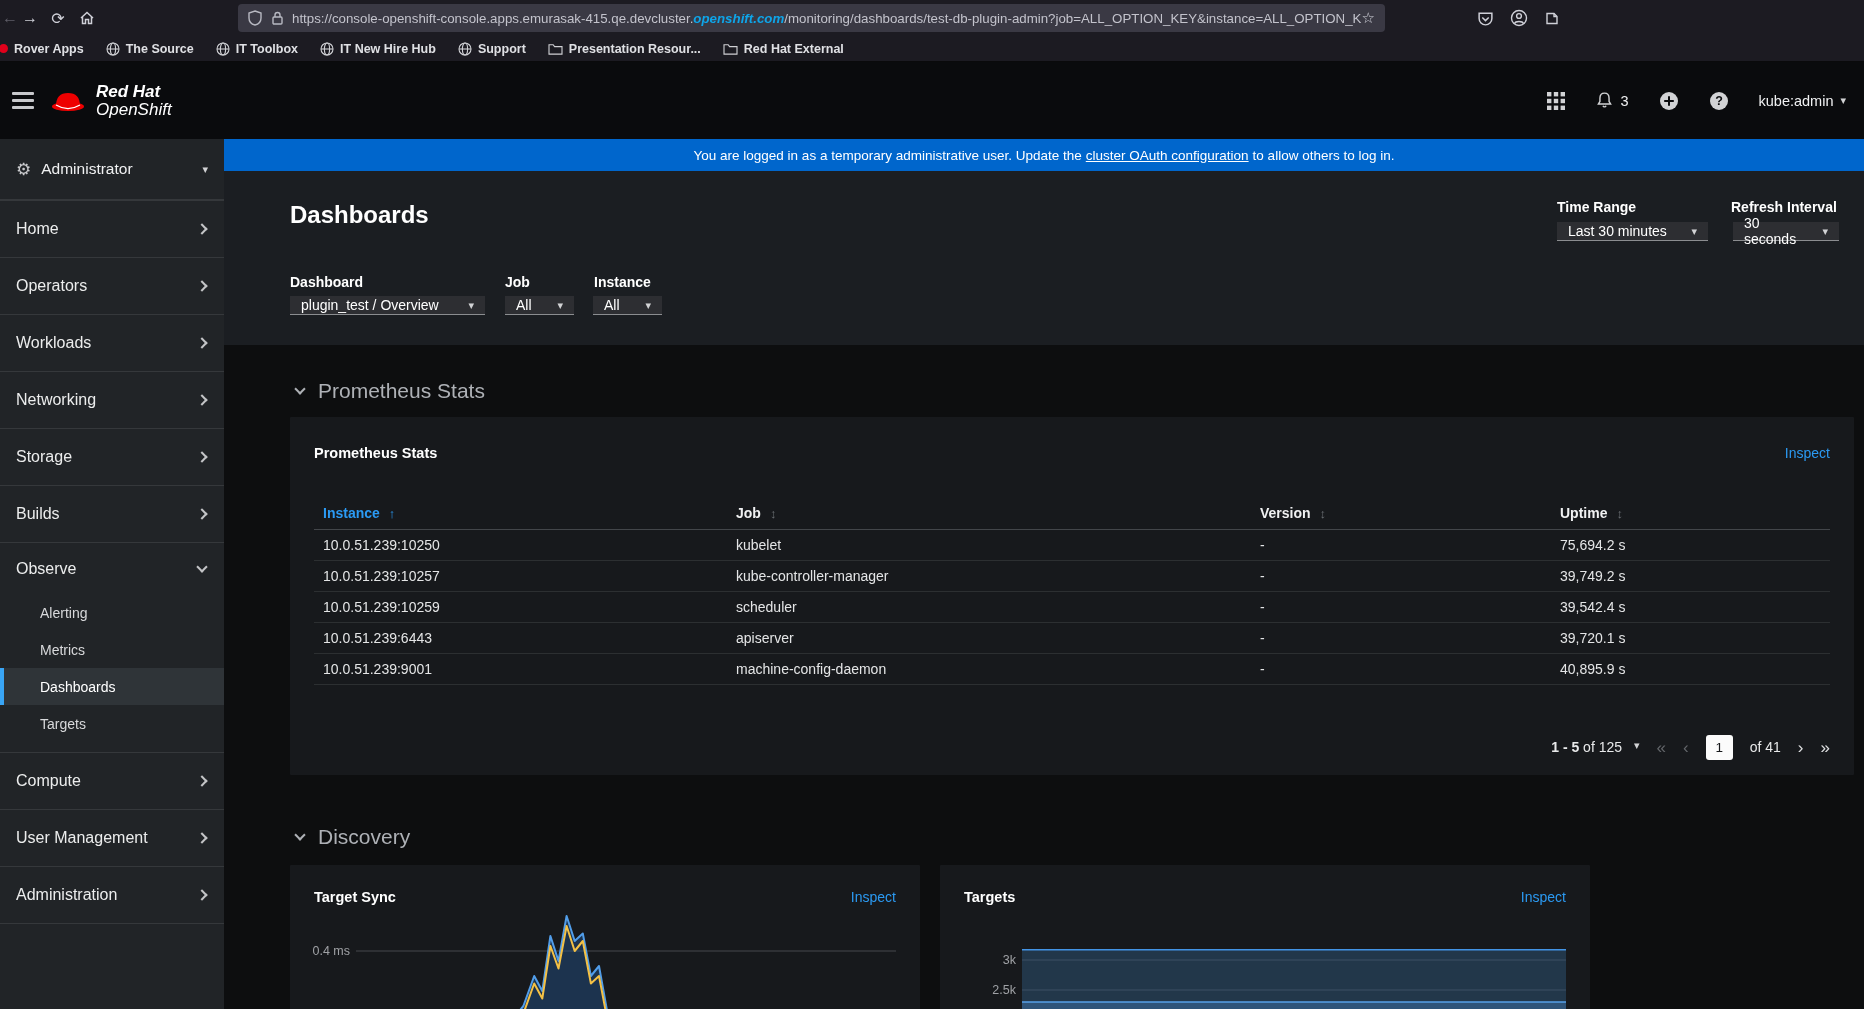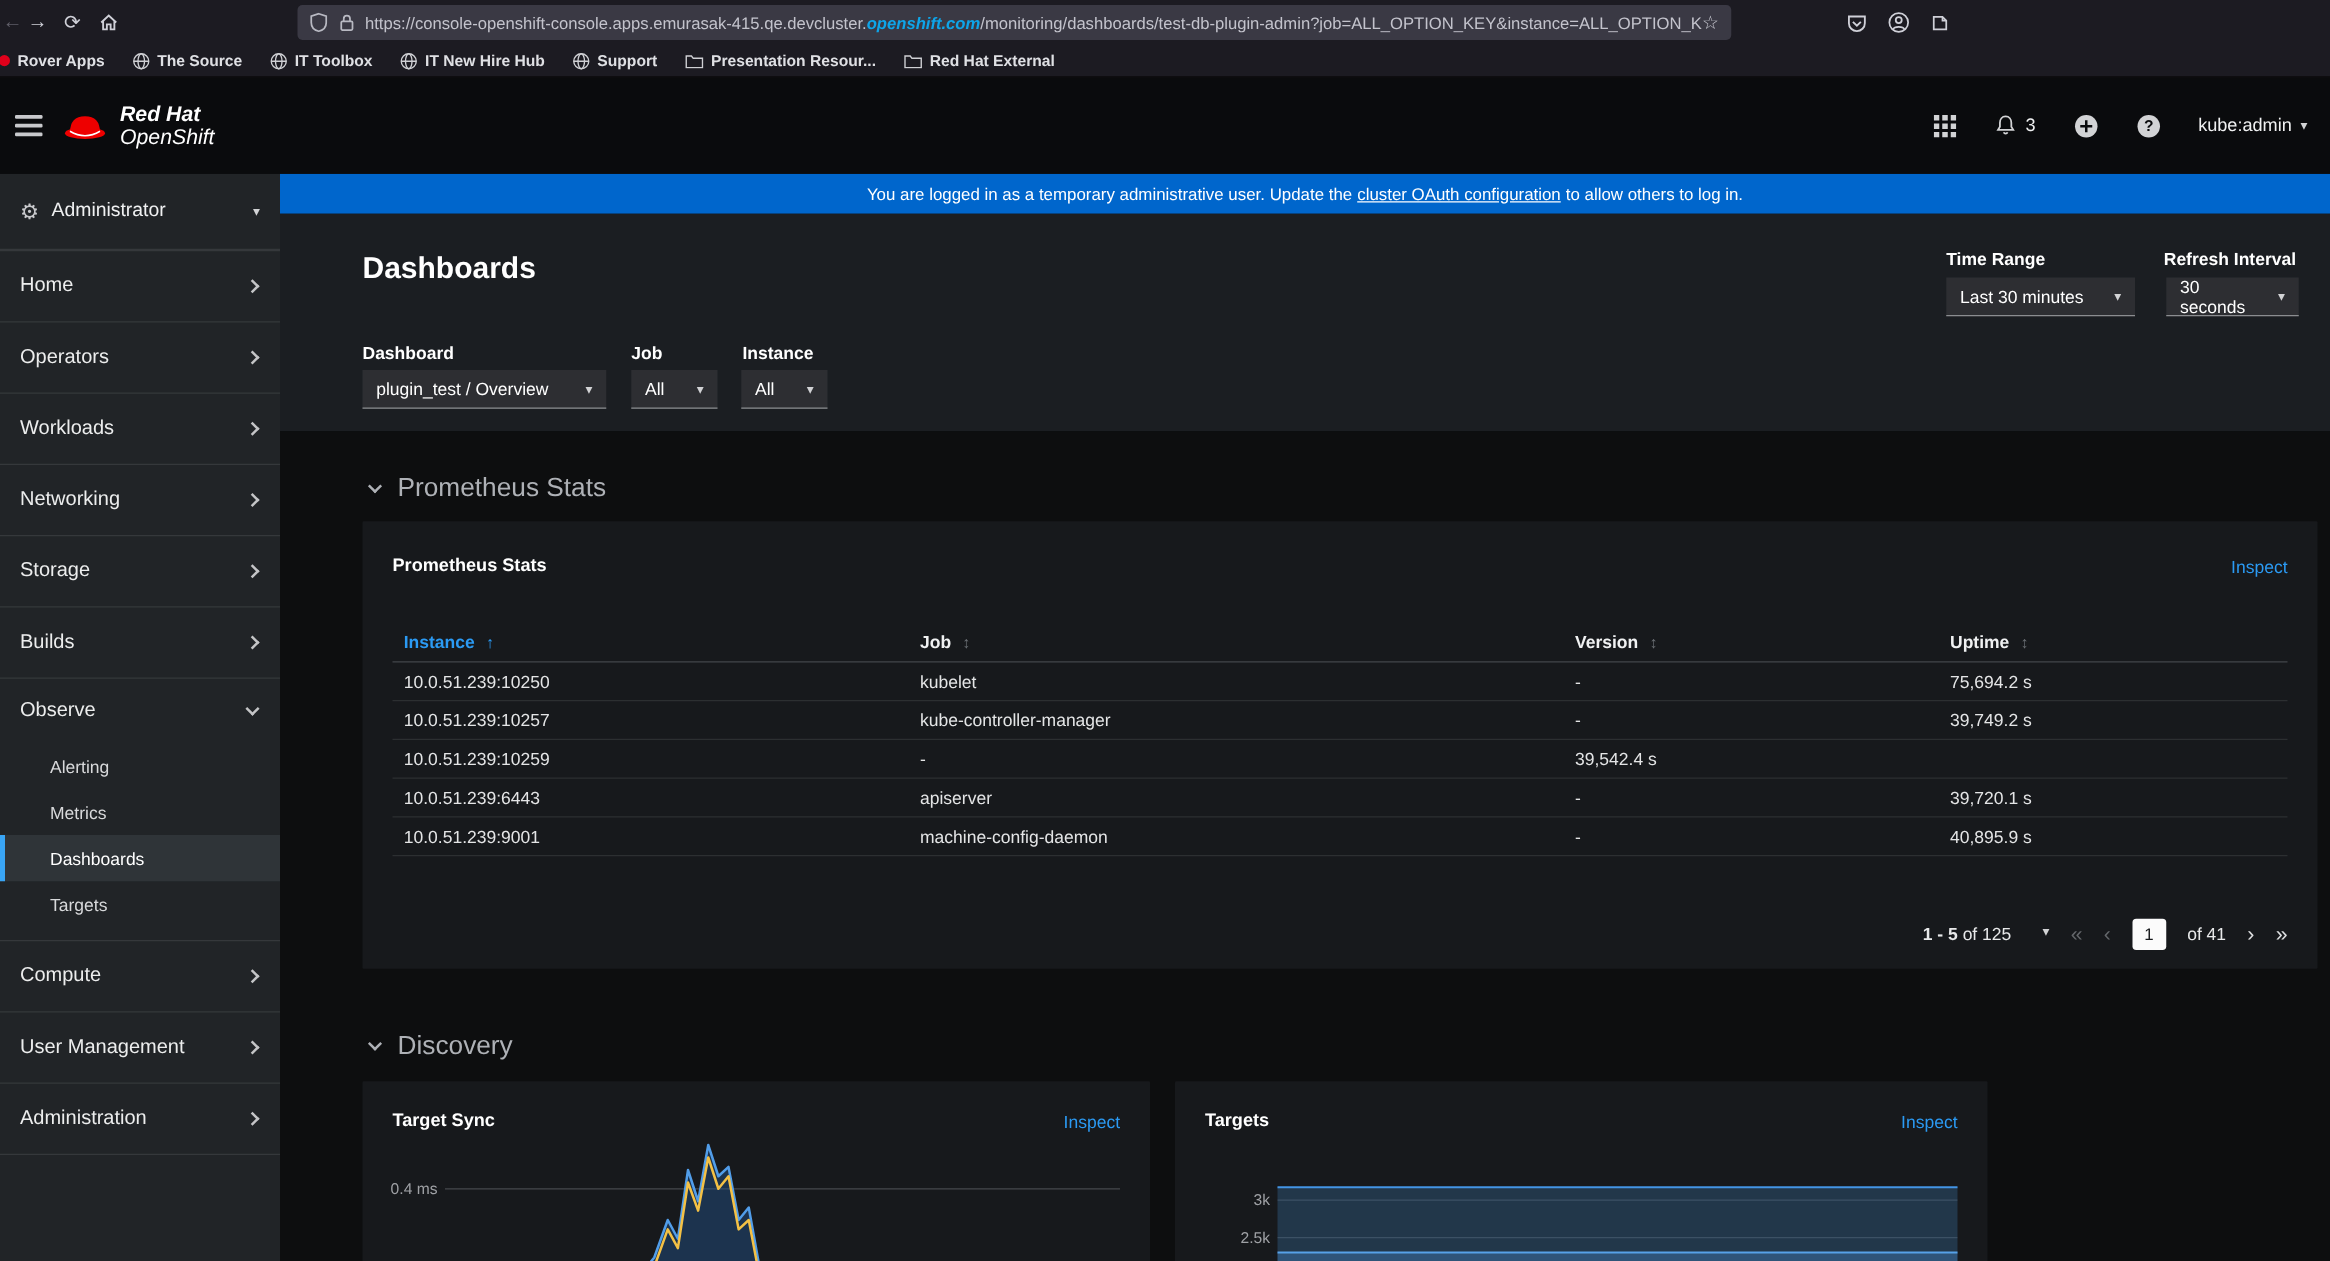--- a/index.html
+++ b/index.html
@@ -55,21 +55,21 @@
   .side-end { border-top:1px solid #35383b; }
 
   
   .banner { height:32px; background:#0066cc; color:#fff; font-size:13.5px; display:flex; align-items:center; justify-content:center; gap:4px; }
   .banner a { color:#fff; text-decoration:underline; cursor:pointer; }
 
   
   .page-head { position:relative; height:174px; background:#1b1e22; flex:none; }
   .h1 { position:absolute; left:66px; top:30px; font-size:24px; font-weight:bold; color:#fff; }
   .ctl-label { position:absolute; font-size:14px; font-weight:bold; color:#fff; }
-  .select { position:absolute; height:31px; background:#2d2e32; border-bottom:1px solid #8b8d90; display:flex; align-items:center;
+  .select { position:absolute; height:19px; background:#2d2e32; border-bottom:1px solid #8b8d90; display:flex; align-items:center;
             justify-content:space-between; padding:0 11px; font-size:14px; color:#fff; cursor:pointer; }
   .select .caret { margin-left:14px; }
 
   
   .dash { position:relative; flex:1; background:#0d0e0f; overflow:hidden; }
   .sec-head { position:absolute; display:flex; align-items:center; gap:14px; color:#aeb1b6; font-size:21px; cursor:pointer; }
   .sec-head .chev { border-color:#aeb1b6; }
 
   .card { position:absolute; background:#17191c; border-radius:1px; }
   .card-title { position:absolute; left:24px; top:28px; font-size:14.5px; font-weight:bold; color:#fff; }
@@ -81,21 +81,21 @@
   .thead { height:32px; border-top:none; font-weight:bold; color:#f0f1f2; }
   .thead .hdr { display:flex; align-items:center; gap:9px; }
   .sorted { color:#2b9af3; }
   .sort-ic { font-size:13px; color:#6a6e73; }
   .sort-ic.asc { color:#2b9af3; }
   .tbl-underline { border-top:1px solid #43464a !important; }
   .tcell { color:#e4e5e6; }
 
   
   .pager { position:absolute; right:24px; top:316px; height:28px; display:flex; align-items:center; gap:17px; font-size:14px; color:#e8e9ea; }
-  .perpage { display:flex; align-items:flex-start; gap:25px; cursor:pointer; }
+  .perpage { display:flex; align-items:flex-start; gap:12px; cursor:pointer; }
   .pg-nav { font-size:17px; color:#dfe0e2; cursor:pointer; line-height:1; }
   .pg-nav.dim { color:#63666a; cursor:default; }
   .pg-box { width:27px; height:25px; background:#fbfbfb; color:#17191c; border-radius:3px; display:flex; align-items:center; justify-content:center; font-size:13.5px; }
 
   .chart-svg { position:absolute; left:0; top:0; pointer-events:none; }
   .ticktext { font-size:12.5px; fill:#9fa1a5; font-family:"Liberation Sans",sans-serif; }
 </style>
 </head>
 <body>
 
@@ -411,20 +411,21 @@
             <div class="tcell">75,694.2 s</div>
           </div>
           <div class="trow">
             <div class="tcell">10.0.51.239:10257</div>
             <div class="tcell">kube-controller-manager</div>
             <div class="tcell">-</div>
             <div class="tcell">39,749.2 s</div>
           </div>
           <div class="trow">
             <div class="tcell">10.0.51.239:10259</div>
+            <div class="tcell">scheduler</div>
             <div class="tcell">-</div>
             <div class="tcell">39,542.4 s</div>
           </div>
           <div class="trow">
             <div class="tcell">10.0.51.239:6443</div>
             <div class="tcell">apiserver</div>
             <div class="tcell">-</div>
             <div class="tcell">39,720.1 s</div>
           </div>
           <div class="trow">

